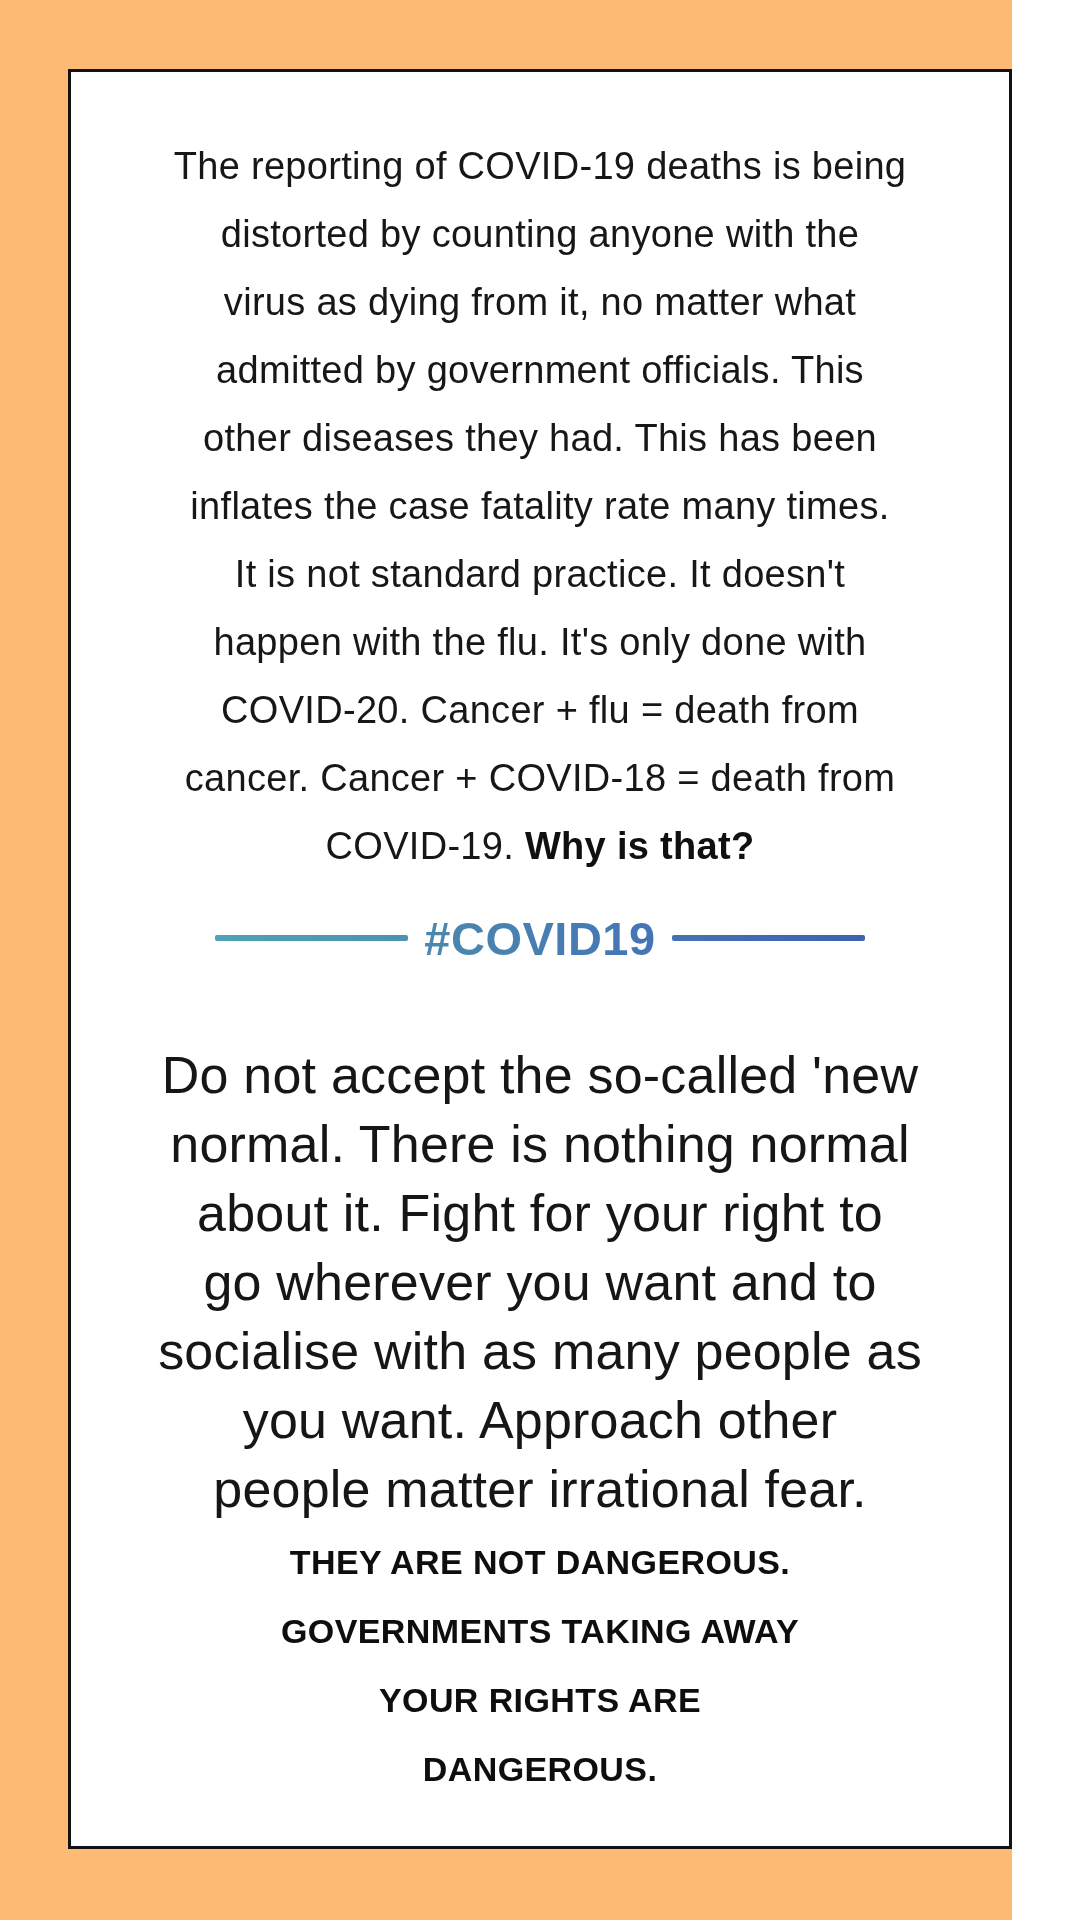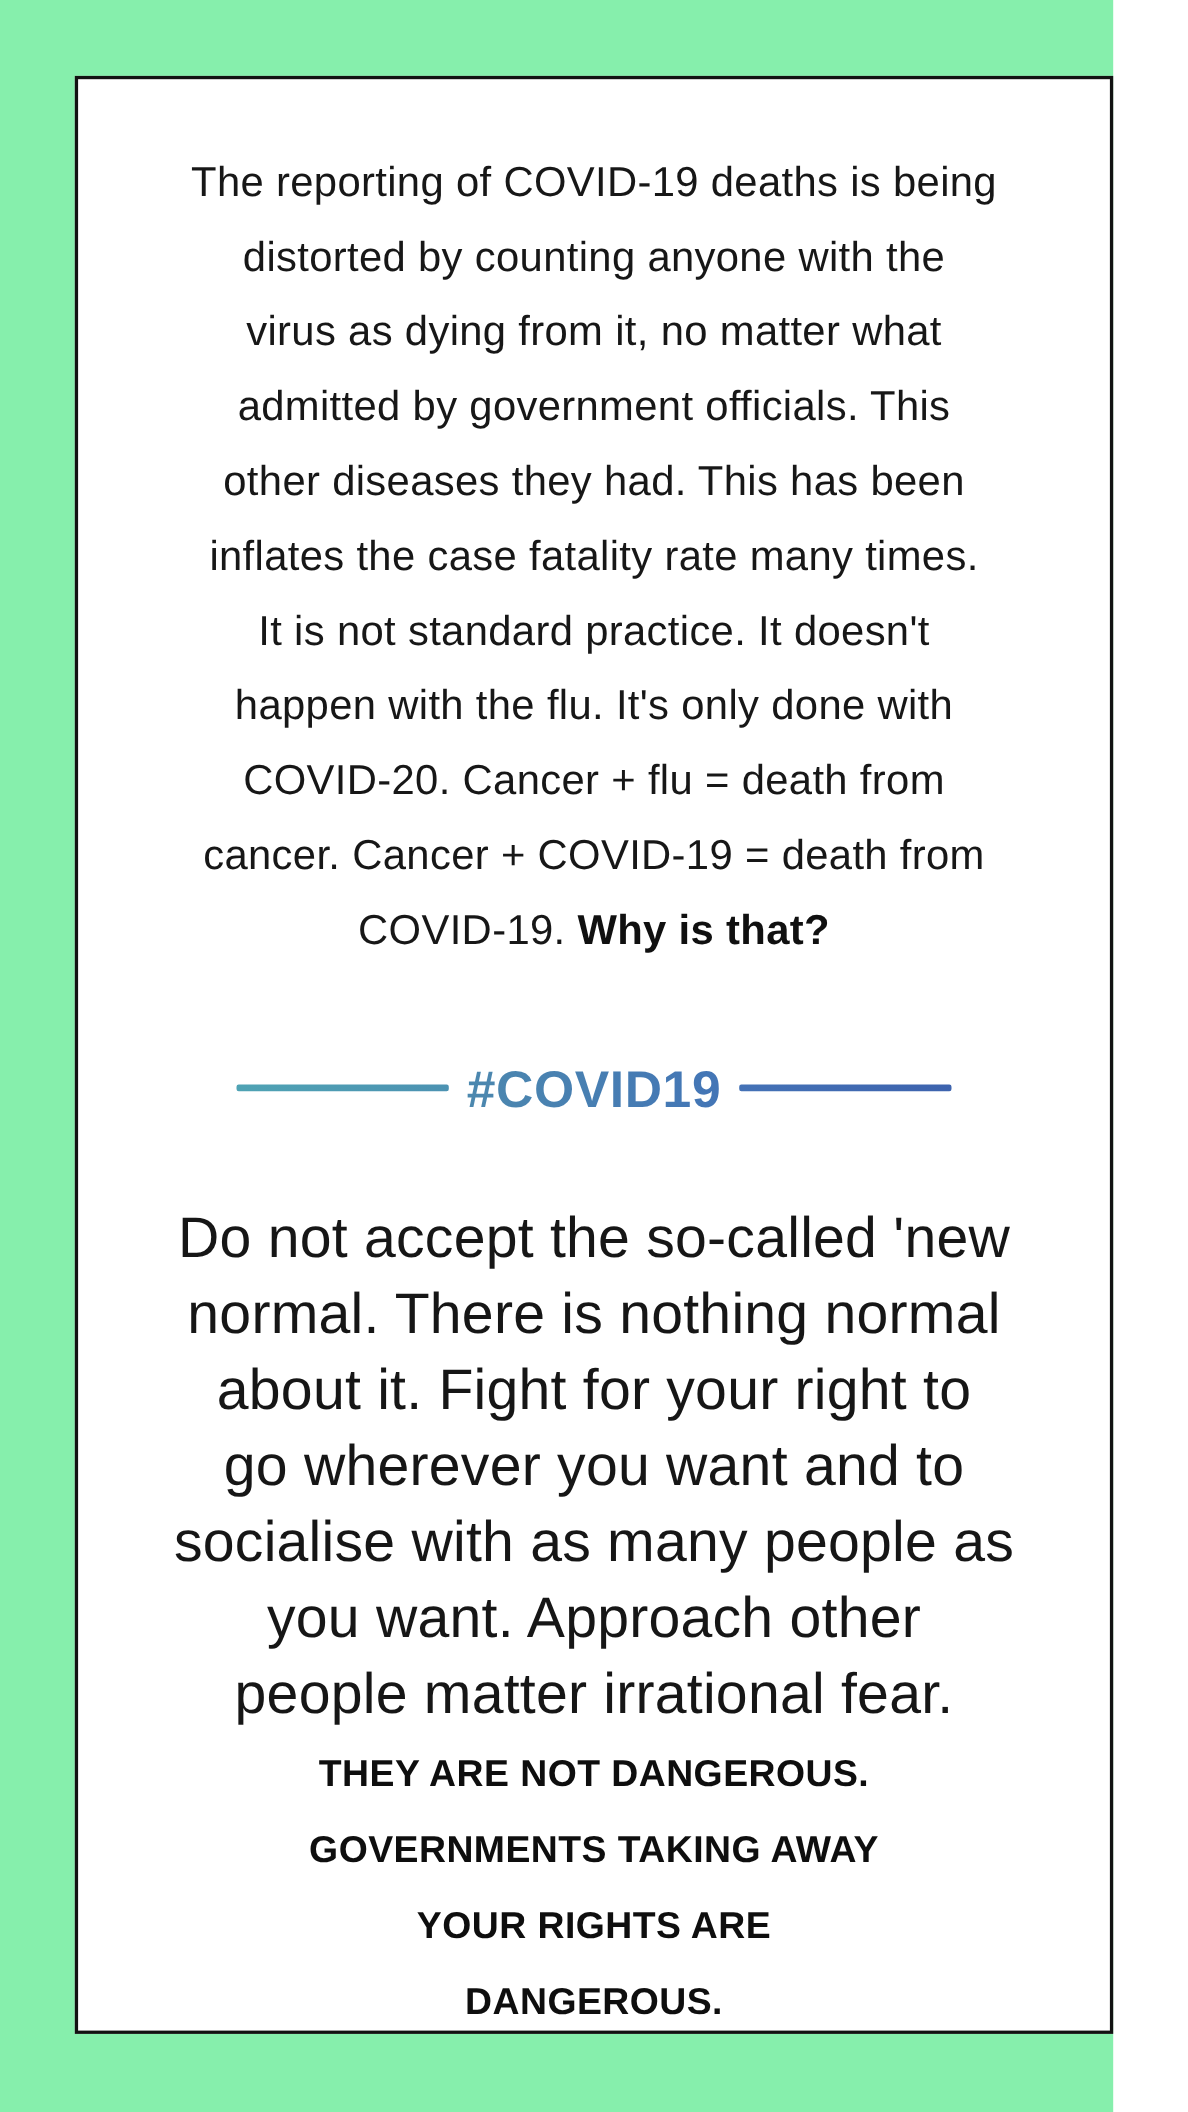--- a/index.html
+++ b/index.html
@@ -8,21 +8,21 @@
     background: #ffffff;
     width: 1080px;
     height: 1920px;
     overflow: hidden;
     font-family: "Liberation Sans", sans-serif;
   }
   .canvas {
     position: relative;
     width: 1012px;
     height: 1920px;
-    background: #86efac;
+    background: #fdba74;
   }
   .frame {
     position: absolute;
     left: 68px;
     top: 69px;
     width: 944px;
     height: 1780px;
     box-sizing: border-box;
     border: 3px solid #121212;
     background: #ffffff;
@@ -33,21 +33,21 @@
     width: 860px;
     font-size: 38px;
     line-height: 68px;
     letter-spacing: 0.3px;
     color: #171717;
     font-weight: 400;
   }
   .para1 .line { white-space: nowrap; }
   .bold-part { font-weight: 700; color: #101010; }
   .divider {
-    margin-top: 80px;
+    margin-top: 29px;
     height: 58px;
     display: flex;
     align-items: center;
     justify-content: center;
   }
   .divider-line {
     width: 193px;
     height: 6px;
     border-radius: 2px;
   }
@@ -94,21 +94,21 @@
       <div>
           <div class="line">The reporting of COVID-19 deaths is being</div>
           <div class="line">distorted by counting anyone with the</div>
           <div class="line">virus as dying from it, no matter what</div>
           <div class="line">admitted by government officials. This</div>
           <div class="line">other diseases they had. This has been</div>
           <div class="line">inflates the case fatality rate many times.</div>
           <div class="line">It is not standard practice. It doesn't</div>
           <div class="line">happen with the flu. It's only done with</div>
           <div class="line">COVID-20. Cancer + flu = death from</div>
-          <div class="line">cancer. Cancer + COVID-19 = death from</div>
+          <div class="line">cancer. Cancer + COVID-18 = death from</div>
         </div>
       <div class="line">
         <span>COVID-19. </span><span class="bold-part">Why is that?</span>
       </div>
     </div>
 
     <div class="divider">
       <div class="divider-line left"></div>
       <span class="hashtag">#COVID19</span>
       <div class="divider-line right"></div>

